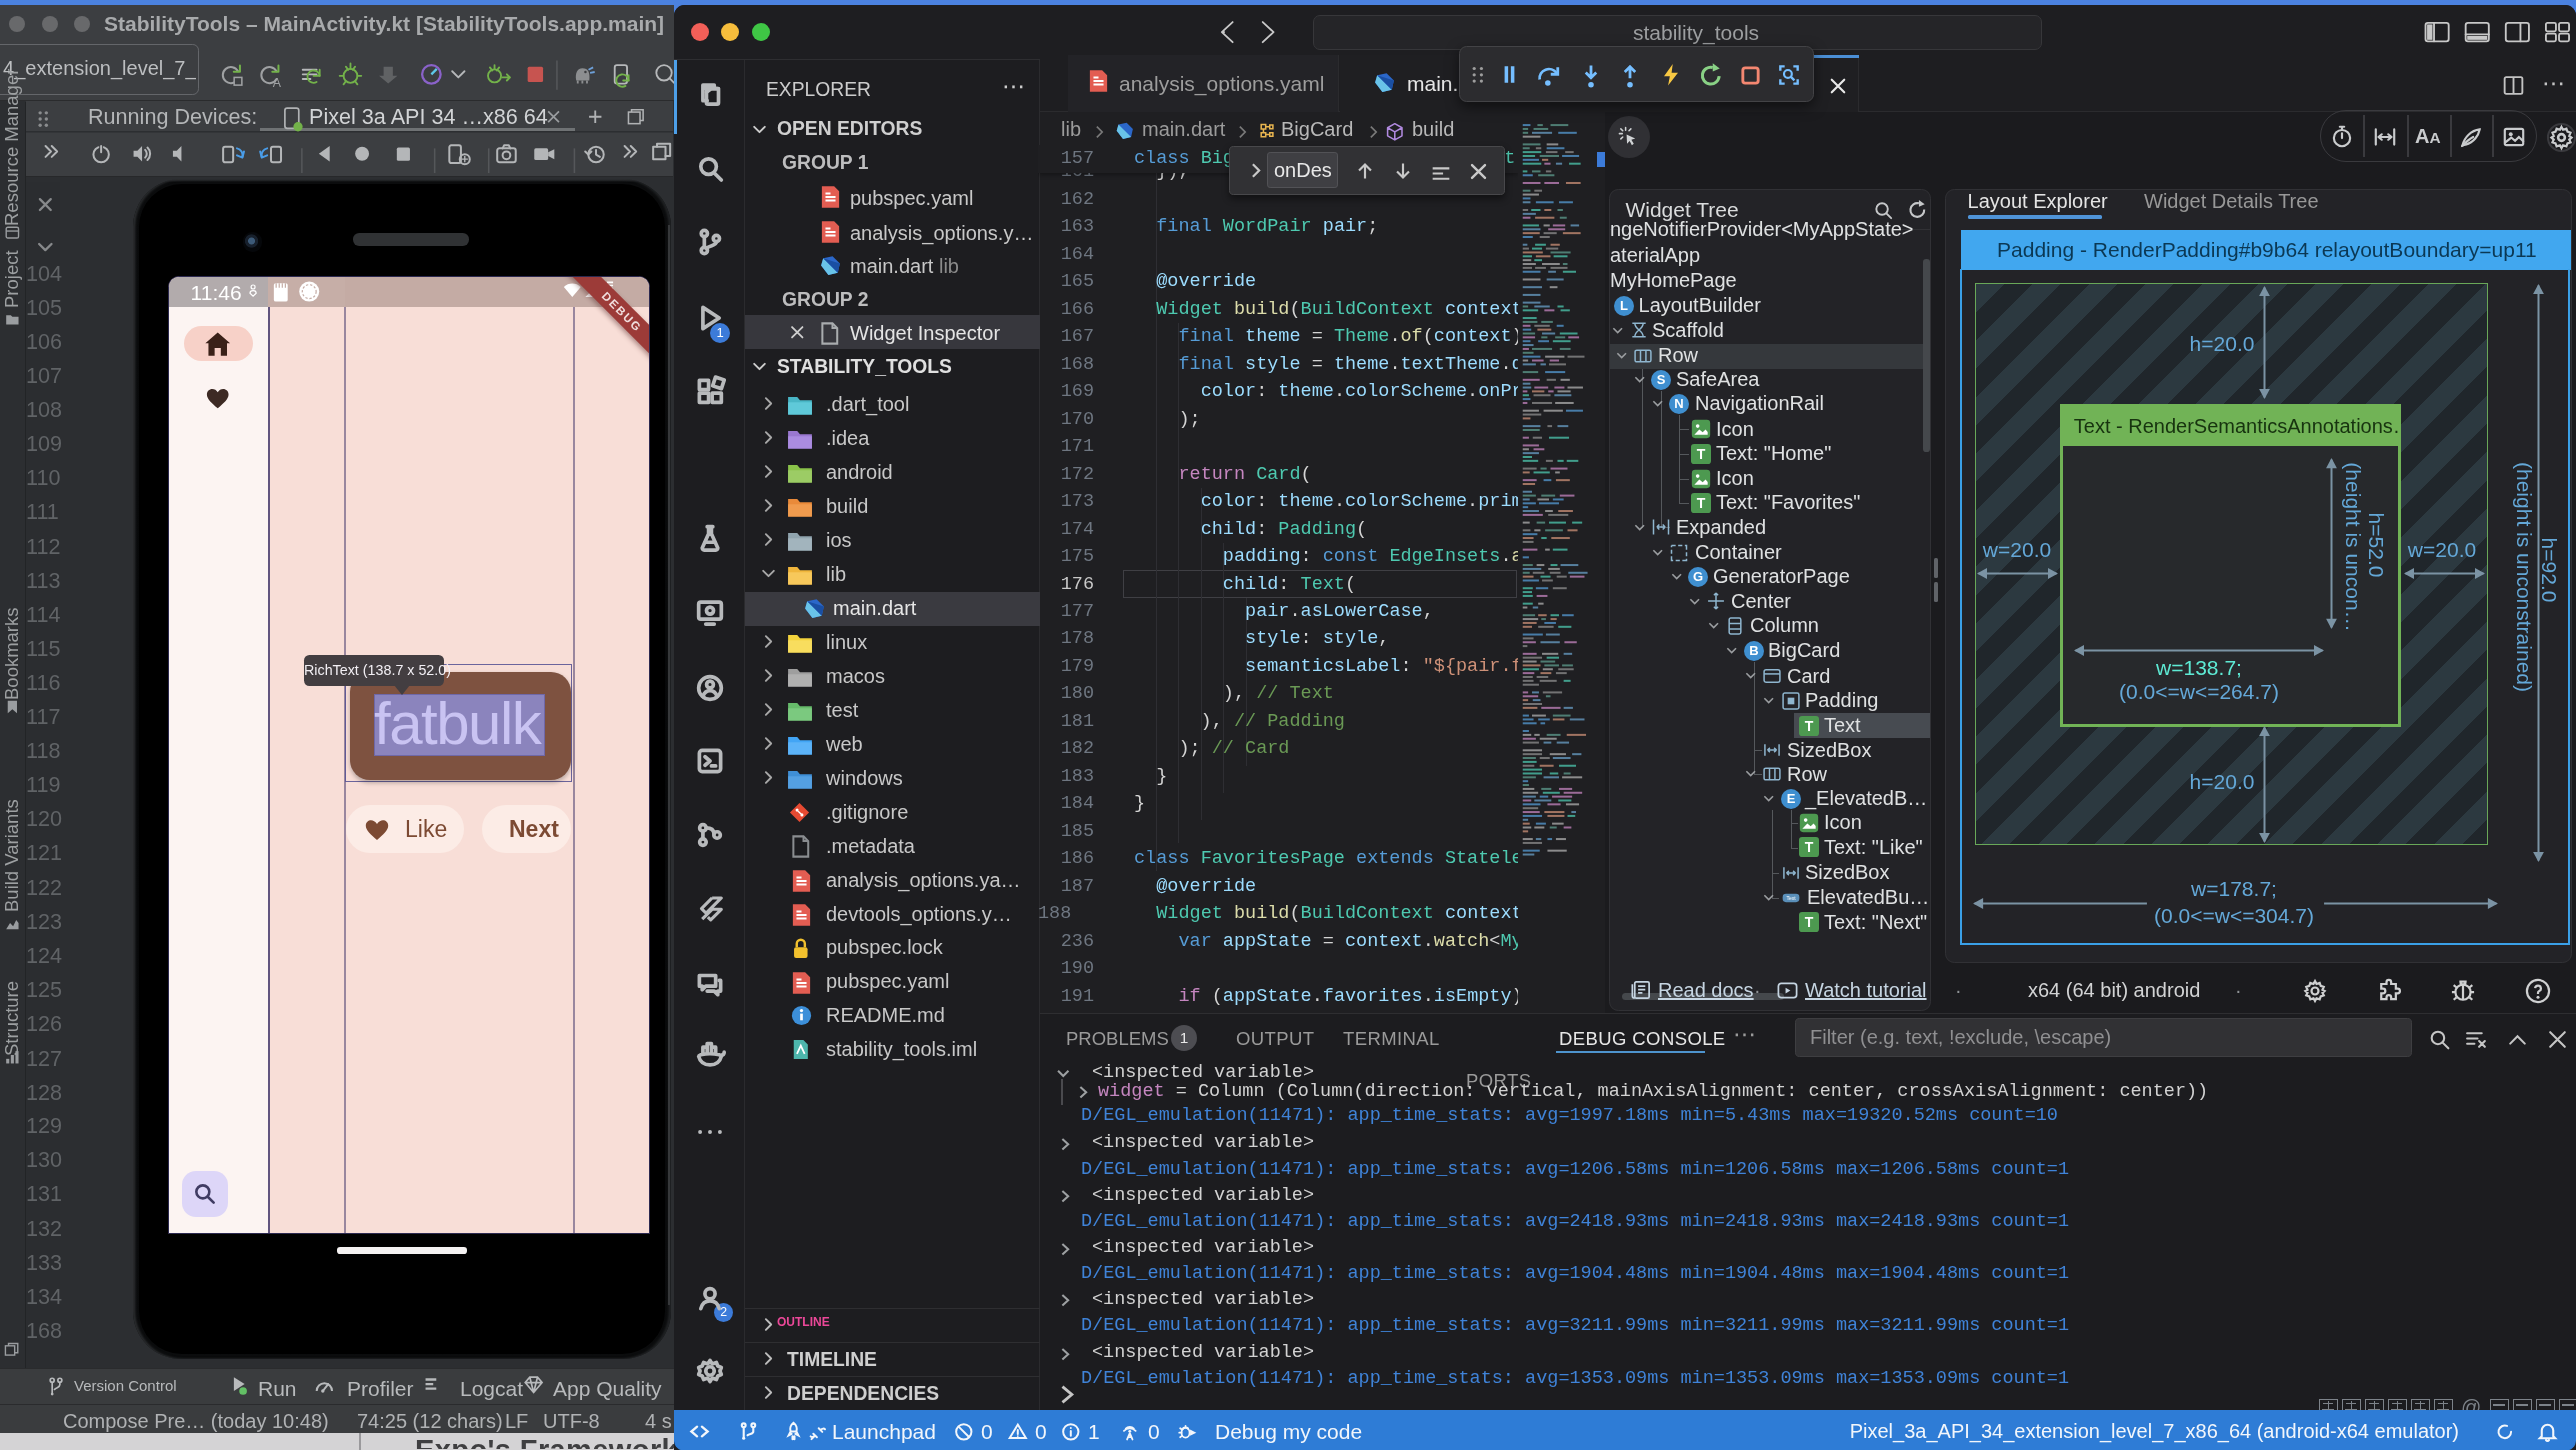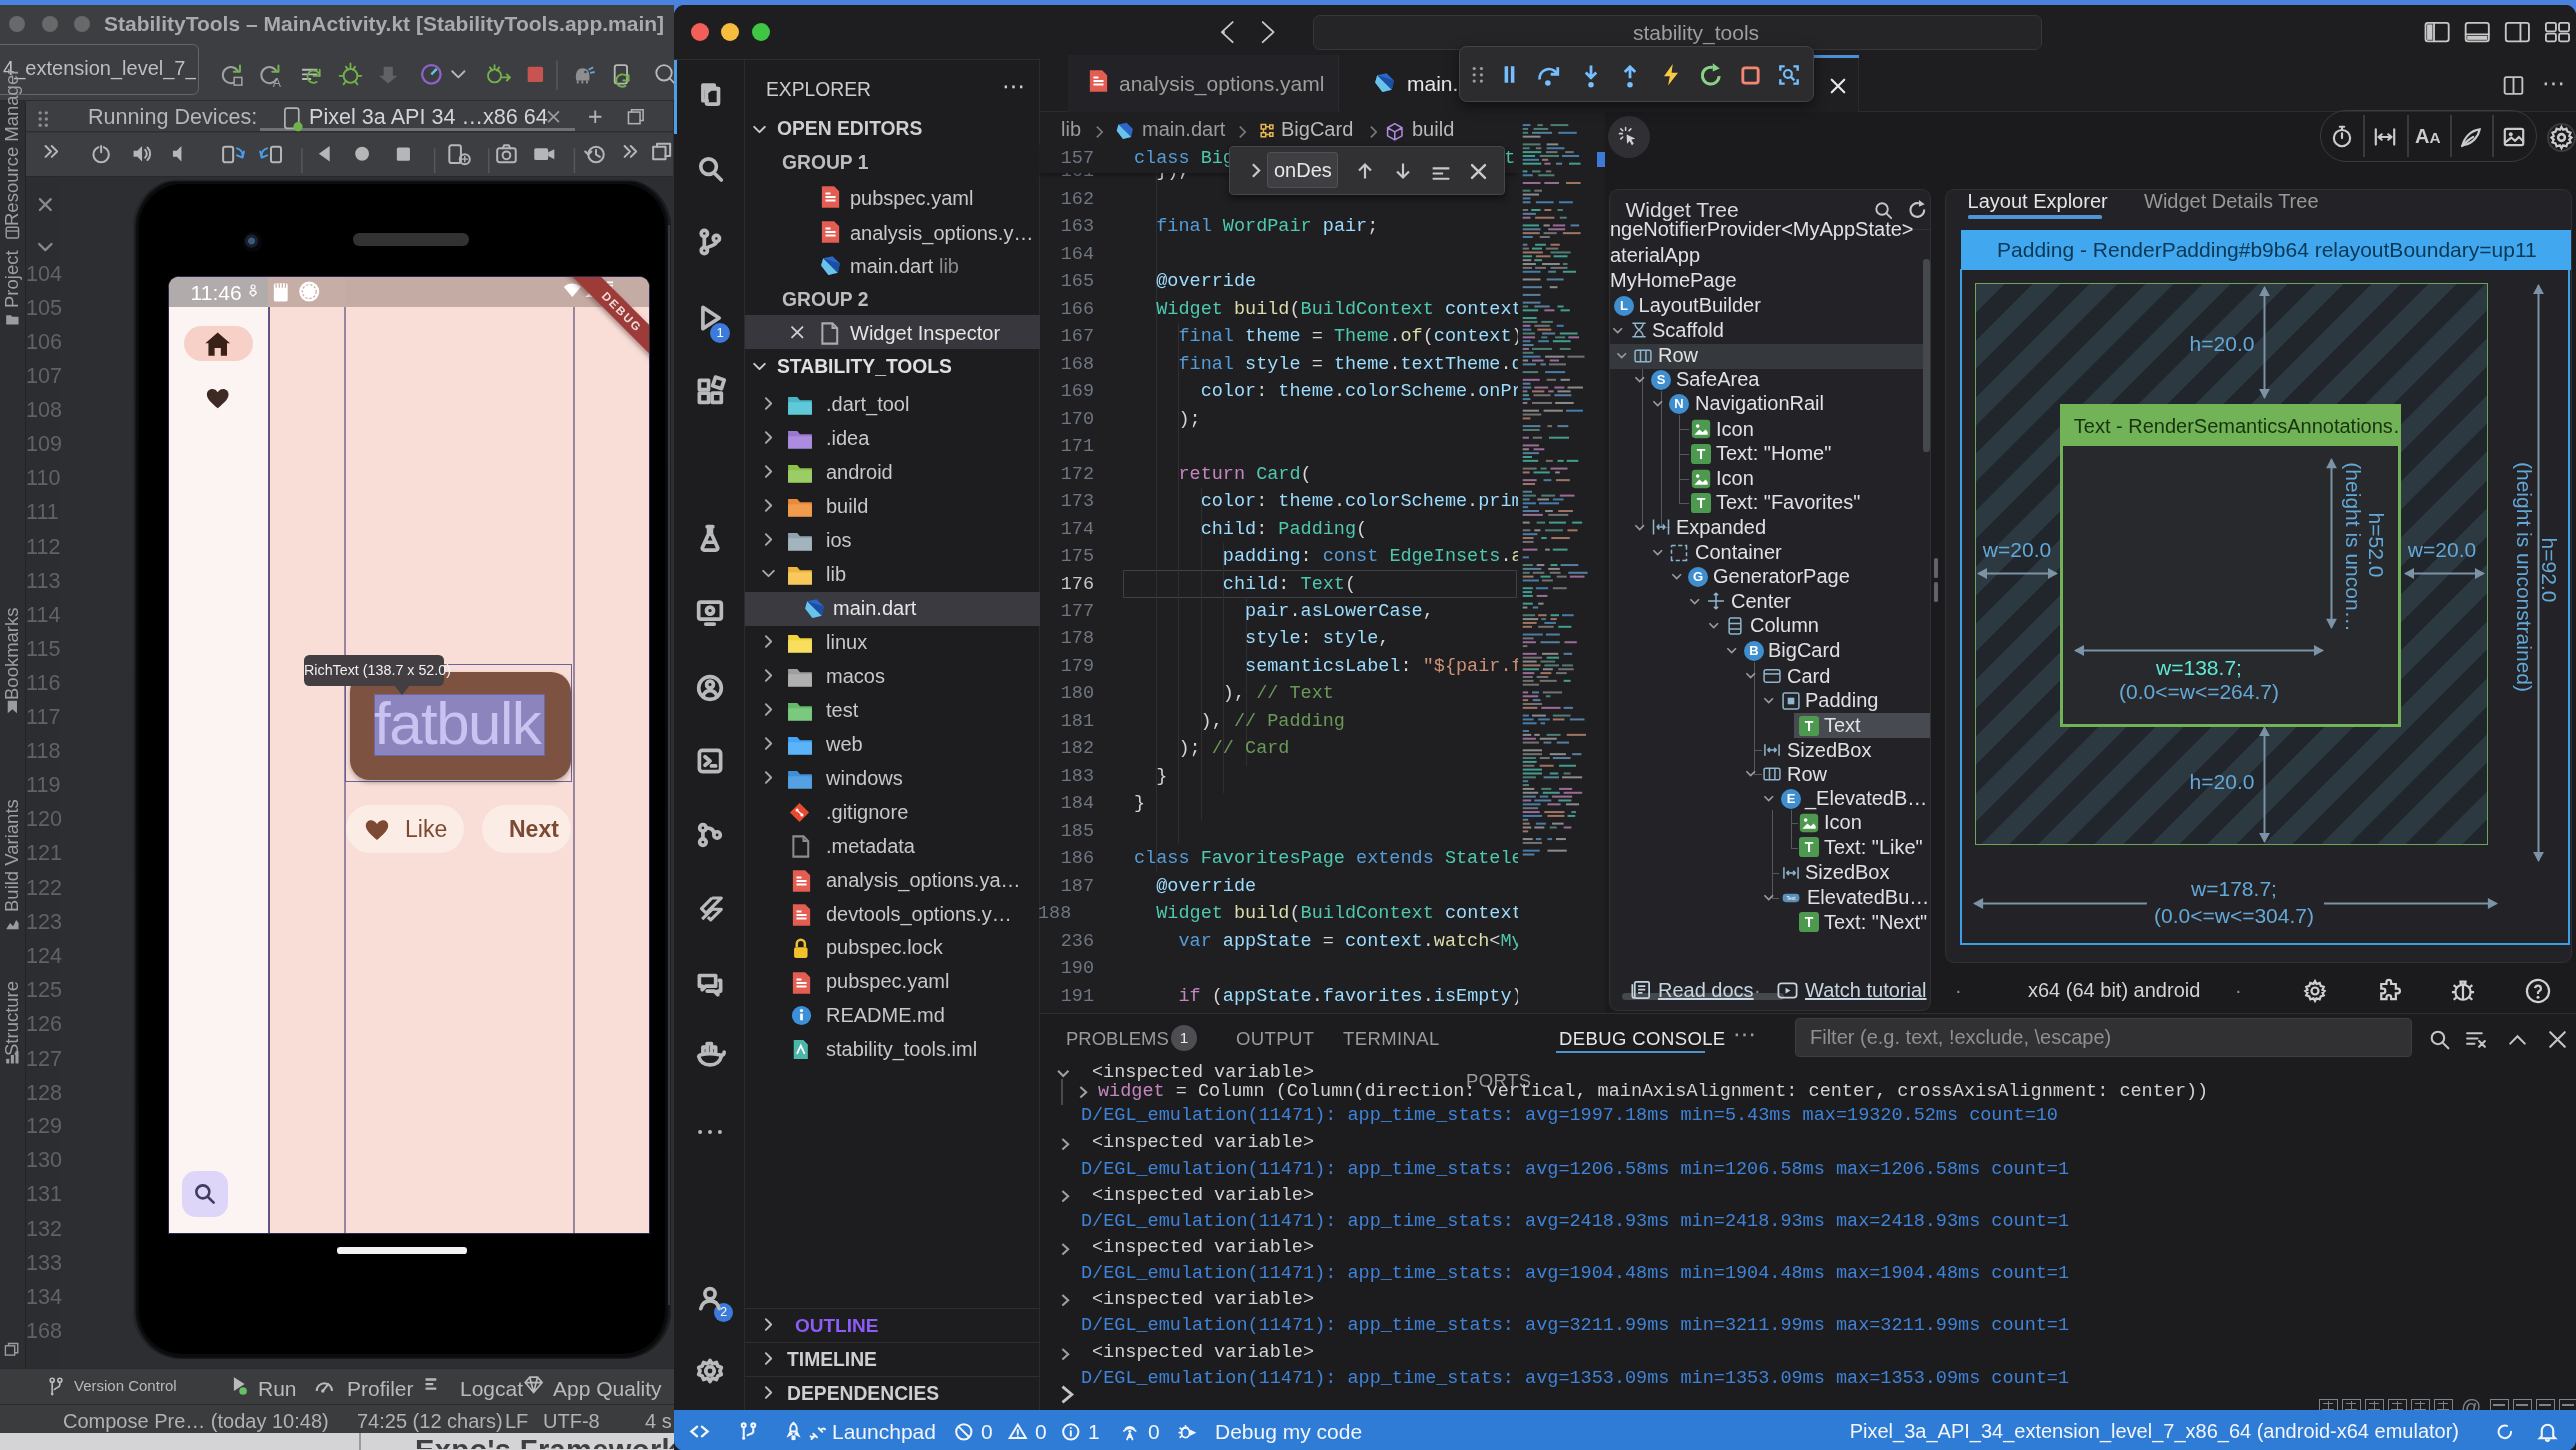--- a/index.html
+++ b/index.html
@@ -659,21 +659,21 @@
   <div class="a" style="left:152px;top:999px;color:#c8c8c8;font-size:20px">README.md</div>
   <svg style="left:116px;top:1033px" width="21.6" height="23" viewBox="0 0 16 18">
       <path d="M2.5 1.5 L10 1.5 L13.5 5 L13.5 16.5 L2.5 16.5 Z" fill="#4db6ac"></path>
       <path d="M5 12.5 L8 6 L11 12.5" fill="none" stroke="#fff" stroke-width="1.4"></path>
     </svg>
   <div class="a" style="left:152px;top:1033px;color:#c8c8c8;font-size:20px">stability_tools.iml</div>
   <div class="a" style="left:71px;top:1303px;width:295px;height:34px;border-top:0.8px solid #2e2e31"></div>
   <svg style="left:86px;top:1311px" width="17" height="17" viewBox="0 0 16 16">
       <path d="M5.5 3 L10.5 8 L5.5 13" fill="none" stroke="#bdbdbd" stroke-width="1.8" stroke-linecap="round" stroke-linejoin="round"></path>
     </svg>
-  <div class="a" style="left:121px;top:1310px;color:#8b5cf6;font-size:19px;font-weight:700">OUTLINE</div>
+  <div class="a" style="left:103px;top:1310px;color:#ec4899;font-size:12px;font-weight:700">OUTLINE</div>
   <div class="a" style="left:71px;top:1337px;width:295px;height:34px;border-top:0.8px solid #2e2e31"></div>
   <svg style="left:86px;top:1345px" width="17" height="17" viewBox="0 0 16 16">
       <path d="M5.5 3 L10.5 8 L5.5 13" fill="none" stroke="#bdbdbd" stroke-width="1.8" stroke-linecap="round" stroke-linejoin="round"></path>
     </svg>
   <div class="a" style="left:113px;top:1344px;color:#cfcfcf;font-size:19.3px;font-weight:700">TIMELINE</div>
   <div class="a" style="left:71px;top:1371px;width:295px;height:34px;border-top:0.8px solid #2e2e31"></div>
   <svg style="left:86px;top:1379px" width="17" height="17" viewBox="0 0 16 16">
       <path d="M5.5 3 L10.5 8 L5.5 13" fill="none" stroke="#bdbdbd" stroke-width="1.8" stroke-linecap="round" stroke-linejoin="round"></path>
     </svg>
   <div class="a" style="left:113px;top:1378px;color:#cfcfcf;font-size:19.3px;font-weight:700">DEPENDENCIES</div>

